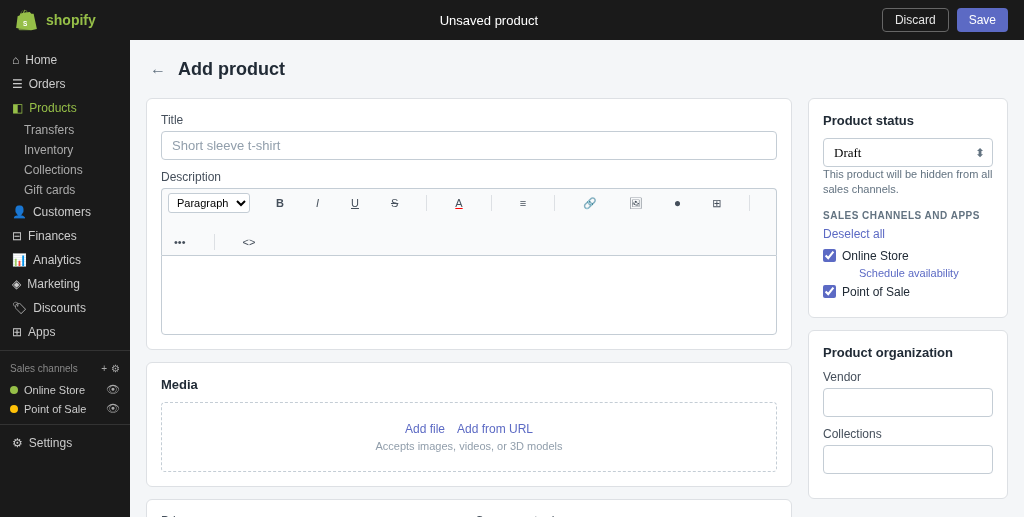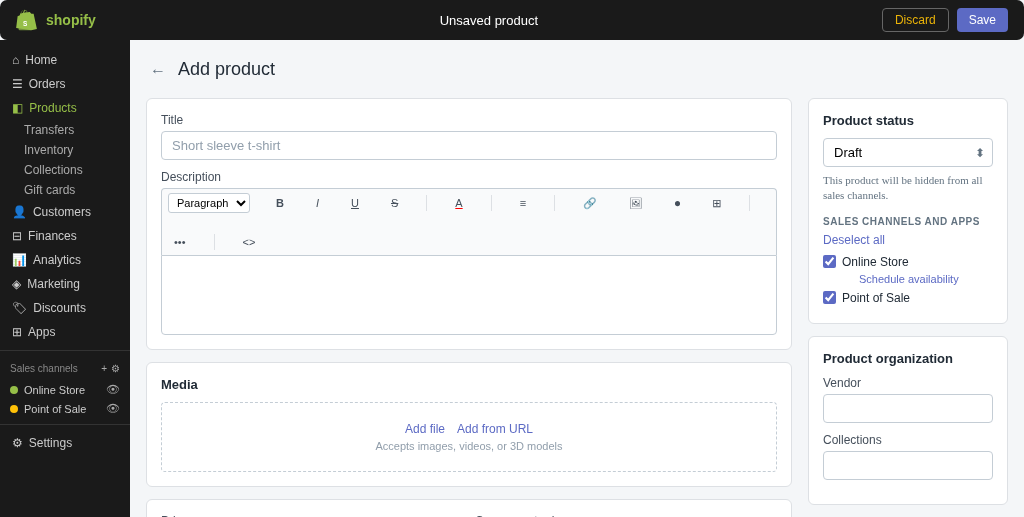--- a/index.html
+++ b/index.html
@@ -1,23 +1,23 @@
 <!DOCTYPE html>
 <html><head>
   <meta charset="utf-8">
   <style>
     * { box-sizing: border-box; margin: 0; padding: 0; }
     body { font-family: -apple-system, BlinkMacSystemFont, 'Segoe UI', sans-serif; font-size: 13px; background: #f4f6f8; color: #212b36; display: flex; flex-direction: column; height: 517px; overflow: hidden; }
 
     
-    .topbar { background: #1a1a1a; height: 40px; display: flex; align-items: center; justify-content: space-between; padding: 0 16px; flex-shrink: 0; border-radius: 7px; }
+    .topbar { background: #1a1a1a; height: 40px; display: flex; align-items: center; justify-content: space-between; padding: 0 16px; flex-shrink: 0; }
     .topbar-left { display: flex; align-items: center; gap: 8px; }
     .shopify-bag { width: 22px; height: 22px; }
     .topbar-actions { display: flex; gap: 8px; }
-    .btn-discard { background: transparent; border: 1px solid #666; color: #eab308; padding: 4px 12px; border-radius: 4px; cursor: pointer; font-size: 12px; }
+    .btn-discard { background: transparent; border: 1px solid #666; color: #e5e5e5; padding: 4px 12px; border-radius: 4px; cursor: pointer; font-size: 12px; }
     .btn-save { background: #5c6ac4; border: none; color: #fff; padding: 4px 12px; border-radius: 4px; cursor: pointer; font-size: 12px; }
 
     
     .app-body { display: flex; flex: 1; overflow: hidden; }
 
     
     .sidebar { width: 130px; background: #1a1a1a; color: #ccc; padding: 8px 0; flex-shrink: 0; overflow-y: auto; }
     .sidebar-item { display: flex; align-items: center; gap: 6px; padding: 5px 12px; cursor: pointer; font-size: 12px; color: #ccc; }
     .sidebar-item.products-active { color: #96bf48; }
     .sidebar-sub { padding: 3px 12px 3px 24px; font-size: 12px; color: #aaa; cursor: pointer; }
@@ -27,21 +27,21 @@
     .sales-channels-header .icons { display: flex; gap: 4px; }
     .sales-channel-item { display: flex; align-items: center; justify-content: space-between; padding: 3px 10px; font-size: 11px; color: #ccc; cursor: pointer; }
     .sc-left { display: flex; align-items: center; gap: 6px; }
     .sc-dot { width: 8px; height: 8px; border-radius: 50%; background: #96bf48; }
     .sc-dot-yellow { background: #ffc107; }
 
     
     .main-content { flex: 1; overflow-y: auto; padding: 16px; background: #f4f6f8; }
     .page-header { display: flex; align-items: center; gap: 8px; margin-bottom: 16px; }
     .back-btn { background: none; border: none; cursor: pointer; font-size: 16px; color: #637381; padding: 4px; }
-    .page-title { font-size: 18px; font-weight: 400; color: #212b36; }
+    .page-title { font-size: 18px; font-weight: 700; color: #212b36; }
 
     .content-row { display: flex; gap: 16px; }
     .content-main { flex: 1; display: flex; flex-direction: column; gap: 12px; }
     .content-side { width: 200px; flex-shrink: 0; display: flex; flex-direction: column; gap: 12px; }
 
     .card { background: #fff; border: 1px solid #dde0e4; border-radius: 6px; padding: 14px; }
     .card-title { font-size: 13px; font-weight: 600; margin-bottom: 10px; }
 
     
     .field-label { font-size: 12px; color: #454f5b; margin-bottom: 4px; font-weight: 500; }
@@ -59,23 +59,23 @@
     .media-area { border: 1px dashed #c4cdd5; border-radius: 4px; min-height: 70px; display: flex; flex-direction: column; align-items: center; justify-content: center; gap: 4px; color: #919eab; font-size: 12px; }
     .media-links { display: flex; gap: 6px; }
     .media-link { color: #5c6ac4; text-decoration: none; font-size: 12px; cursor: pointer; }
 
     
     .pricing-row { display: flex; gap: 12px; }
     .pricing-field { flex: 1; }
 
     
     .status-select-wrap { position: relative; }
-    .status-select { width: 100%; border: 1px solid #c4cdd5; border-radius: 4px; padding: 6px 28px 6px 10px; font-size: 13px; appearance: none; background: #fff; cursor: pointer; }
+    .status-select { width: 100%; border: 1px solid #c4cdd5; border-radius: 4px; padding: 6px 28px 6px 10px; font-size: 13px; appearance: none; background: #fff; cursor: pointer; font-family: Liberation Serif, serif; }
     .status-select-arrow { position: absolute; right: 8px; top: 50%; transform: translateY(-50%); pointer-events: none; color: #637381; font-size: 12px; }
-    .status-hint { font-size: 11px; color: #637381; margin-top: 6px; line-height: 1.4; font-family: Liberation Serif, serif; }
+    .status-hint { font-size: 11px; color: #637381; line-height: 1.4; }
 
     
     .sc-section-title { font-size: 10px; font-weight: 600; color: #637381; text-transform: uppercase; letter-spacing: 0.5px; margin-bottom: 6px; }
     .deselect-all { color: #5c6ac4; font-size: 12px; cursor: pointer; text-decoration: none; display: block; margin-bottom: 8px; }
     .channel-item { display: flex; align-items: center; gap: 6px; margin-bottom: 4px; }
     .channel-check { accent-color: #5c6ac4; width: 13px; height: 13px; }
     .channel-label { font-size: 12px; }
     .schedule-link { color: #5c6ac4; font-size: 11px; cursor: pointer; display: block; margin-left: 36px; margin-bottom: 6px; }
 
     

